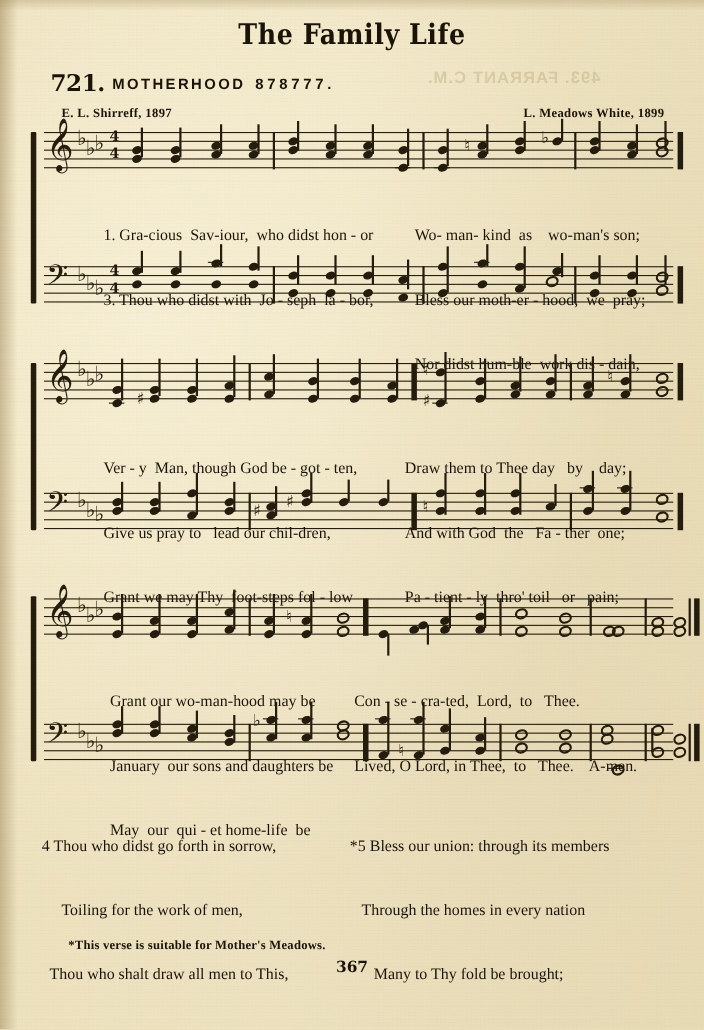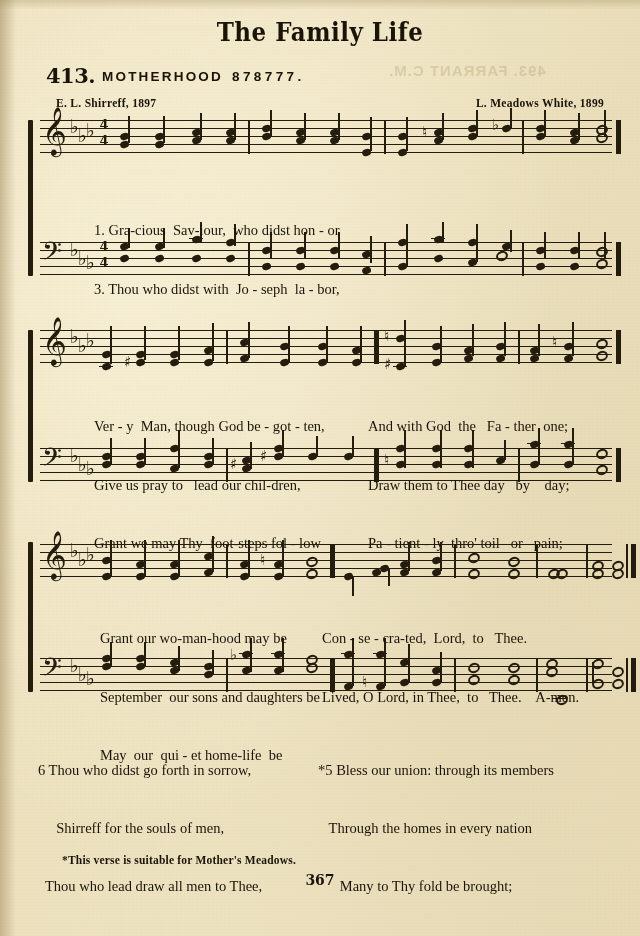--- a/index.html
+++ b/index.html
@@ -99,21 +99,21 @@
 <div class="grain"></div>
 <div class="edge-left"></div>
 <div class="edge-top"></div>
 
 <div class="ghost" style="left:388px;top:62px;font-size:15px;font-weight:bold;">493. FARRANT C.M.</div>
 
 <div class="page-title">
   <span>The Family Life</span>
 </div>
 
-<div class="hymn-no">413.</div>
+<div class="hymn-no">721.</div>
 <div class="tune-name">MOTHERHOOD</div>
 <div class="meter">878777.</div>
 <div class="author">E. L. Shirreff, 1897</div>
 <div class="composer">L. Meadows White, 1899</div>
 
 <div class="system" id="sys1" style="top:118px;height:170px;">
   <div class="bracket" style="top:2px;height:156px;"></div>
 
   <div class="staff" style="top:2px;">
     <div class="line"></div>
@@ -247,23 +247,28 @@
     <div class="stem" style="left:504px;top:-10px;height:27px;"></div>
     <div class="nh" style="left:530px;top:21px;"></div>
       <div class="nh" style="left:530px;top:5px;"></div>
     <div class="stem" style="left:538px;top:-10px;height:27px;"></div>
     <div class="nh open" style="left:556px;top:17px;"></div>
       <div class="nh open" style="left:556px;top:5px;"></div>
     <div class="stem" style="left:564px;top:-10px;height:27px;"></div>
     <div class="barline thick" style="left:576px;top:0;height:34px;"></div>
   </div>
 
-  <div class="lyricblock left" style="top:64px;">
+  <div class="lyricblock left" style="top:48px;">
     <div>1. Gra-cious  Sav-iour,  who didst hon - or</div>
     <div>3. Thou who didst with  Jo - seph  la - bor,</div>
+  </div>
+  <div class="lyricblock right" style="top:48px;">
+    <div>Wo- man- kind  as    wo-man's son;</div>
+    <div>Bless our moth-er - hood,  we  pray;</div>
+    <div>Nor didst hum-ble  work dis - dain,</div>
   </div>
 </div>
 
 <div class="system" id="sys2" style="top:328px;height:170px;">
   <div class="bracket" style="top:2px;height:152px;"></div>
 
   <div class="staff" style="top:2px;">
     <div class="line"></div>
       <div class="line"></div>
       <div class="line"></div>
@@ -398,22 +403,22 @@
       <div class="nh open" style="left:556px;top:1px;"></div>
     <div class="barline thick" style="left:576px;top:0;height:34px;"></div>
   </div>
 
   <div class="lyricblock left" style="top:50px;">
     <div>Ver - y  Man, though God be - got - ten,</div>
     <div>Give us pray to   lead our chil-dren,</div>
     <div>Grant we may Thy  foot-steps fol - low</div>
   </div>
   <div class="lyricblock right" style="top:50px;left:340px;">
+    <div>Draw them to Thee day   by    day;</div>
     <div>And with God  the   Fa - ther  one;</div>
-    <div>Draw them to Thee day   by    day;</div>
     <div>Pa - tient - ly  thro' toil   or   pain;</div>
   </div>
 </div>
 
 <div class="system" id="sys3" style="top:540px;height:170px;">
   <div class="bracket" style="top:2px;height:150px;"></div>
 
   <div class="staff" style="top:4px;">
     <div class="line"></div>
       <div class="line"></div>
@@ -550,34 +555,34 @@
       <div class="nh open" style="left:552px;top:21px;"></div>
     <div class="stem" style="left:552px;top:4px;height:22px;"></div>
     <div class="nh open" style="left:572px;top:9px;"></div>
       <div class="nh open" style="left:572px;top:21px;"></div>
     <div class="barline" style="left:586px;top:0;height:34px;"></div>
     <div class="barline thick" style="left:591px;top:0;height:34px;"></div>
   </div>
 
   <div class="lyricblock left" style="top:50px;left:72px;">
     <div>Grant our wo-man-hood may be</div>
-    <div>September  our sons and daughters be</div>
+    <div>January  our sons and daughters be</div>
     <div>May  our  qui - et home-life  be</div>
   </div>
   <div class="lyricblock right" style="top:50px;left:294px;">
     <div>Con - se - cra-ted,  Lord,  to   Thee.</div>
     <div>Lived, O Lord, in Thee,  to   Thee.    A-men.</div>
   </div>
 </div>
 
 <div class="verses">
   <div class="verse v4" style="top:0;">
-    <div>6 Thou who didst go forth in sorrow,</div>
-    <div>     Shirreff for the souls of men,</div>
-    <div>  Thou who lead draw all men to Thee,</div>
+    <div>4 Thou who didst go forth in sorrow,</div>
+    <div>     Toiling for the work of men,</div>
+    <div>  Thou who shalt draw all men to This,</div>
     <div>     Though despised, rejected then;</div>
     
     
   </div>
   <div class="verse v5" style="top:0;">
     <div>*5 Bless our union: through its members</div>
     <div>   Through the homes in every nation</div>
     <div>      Many to Thy fold be brought;</div>
     
     

